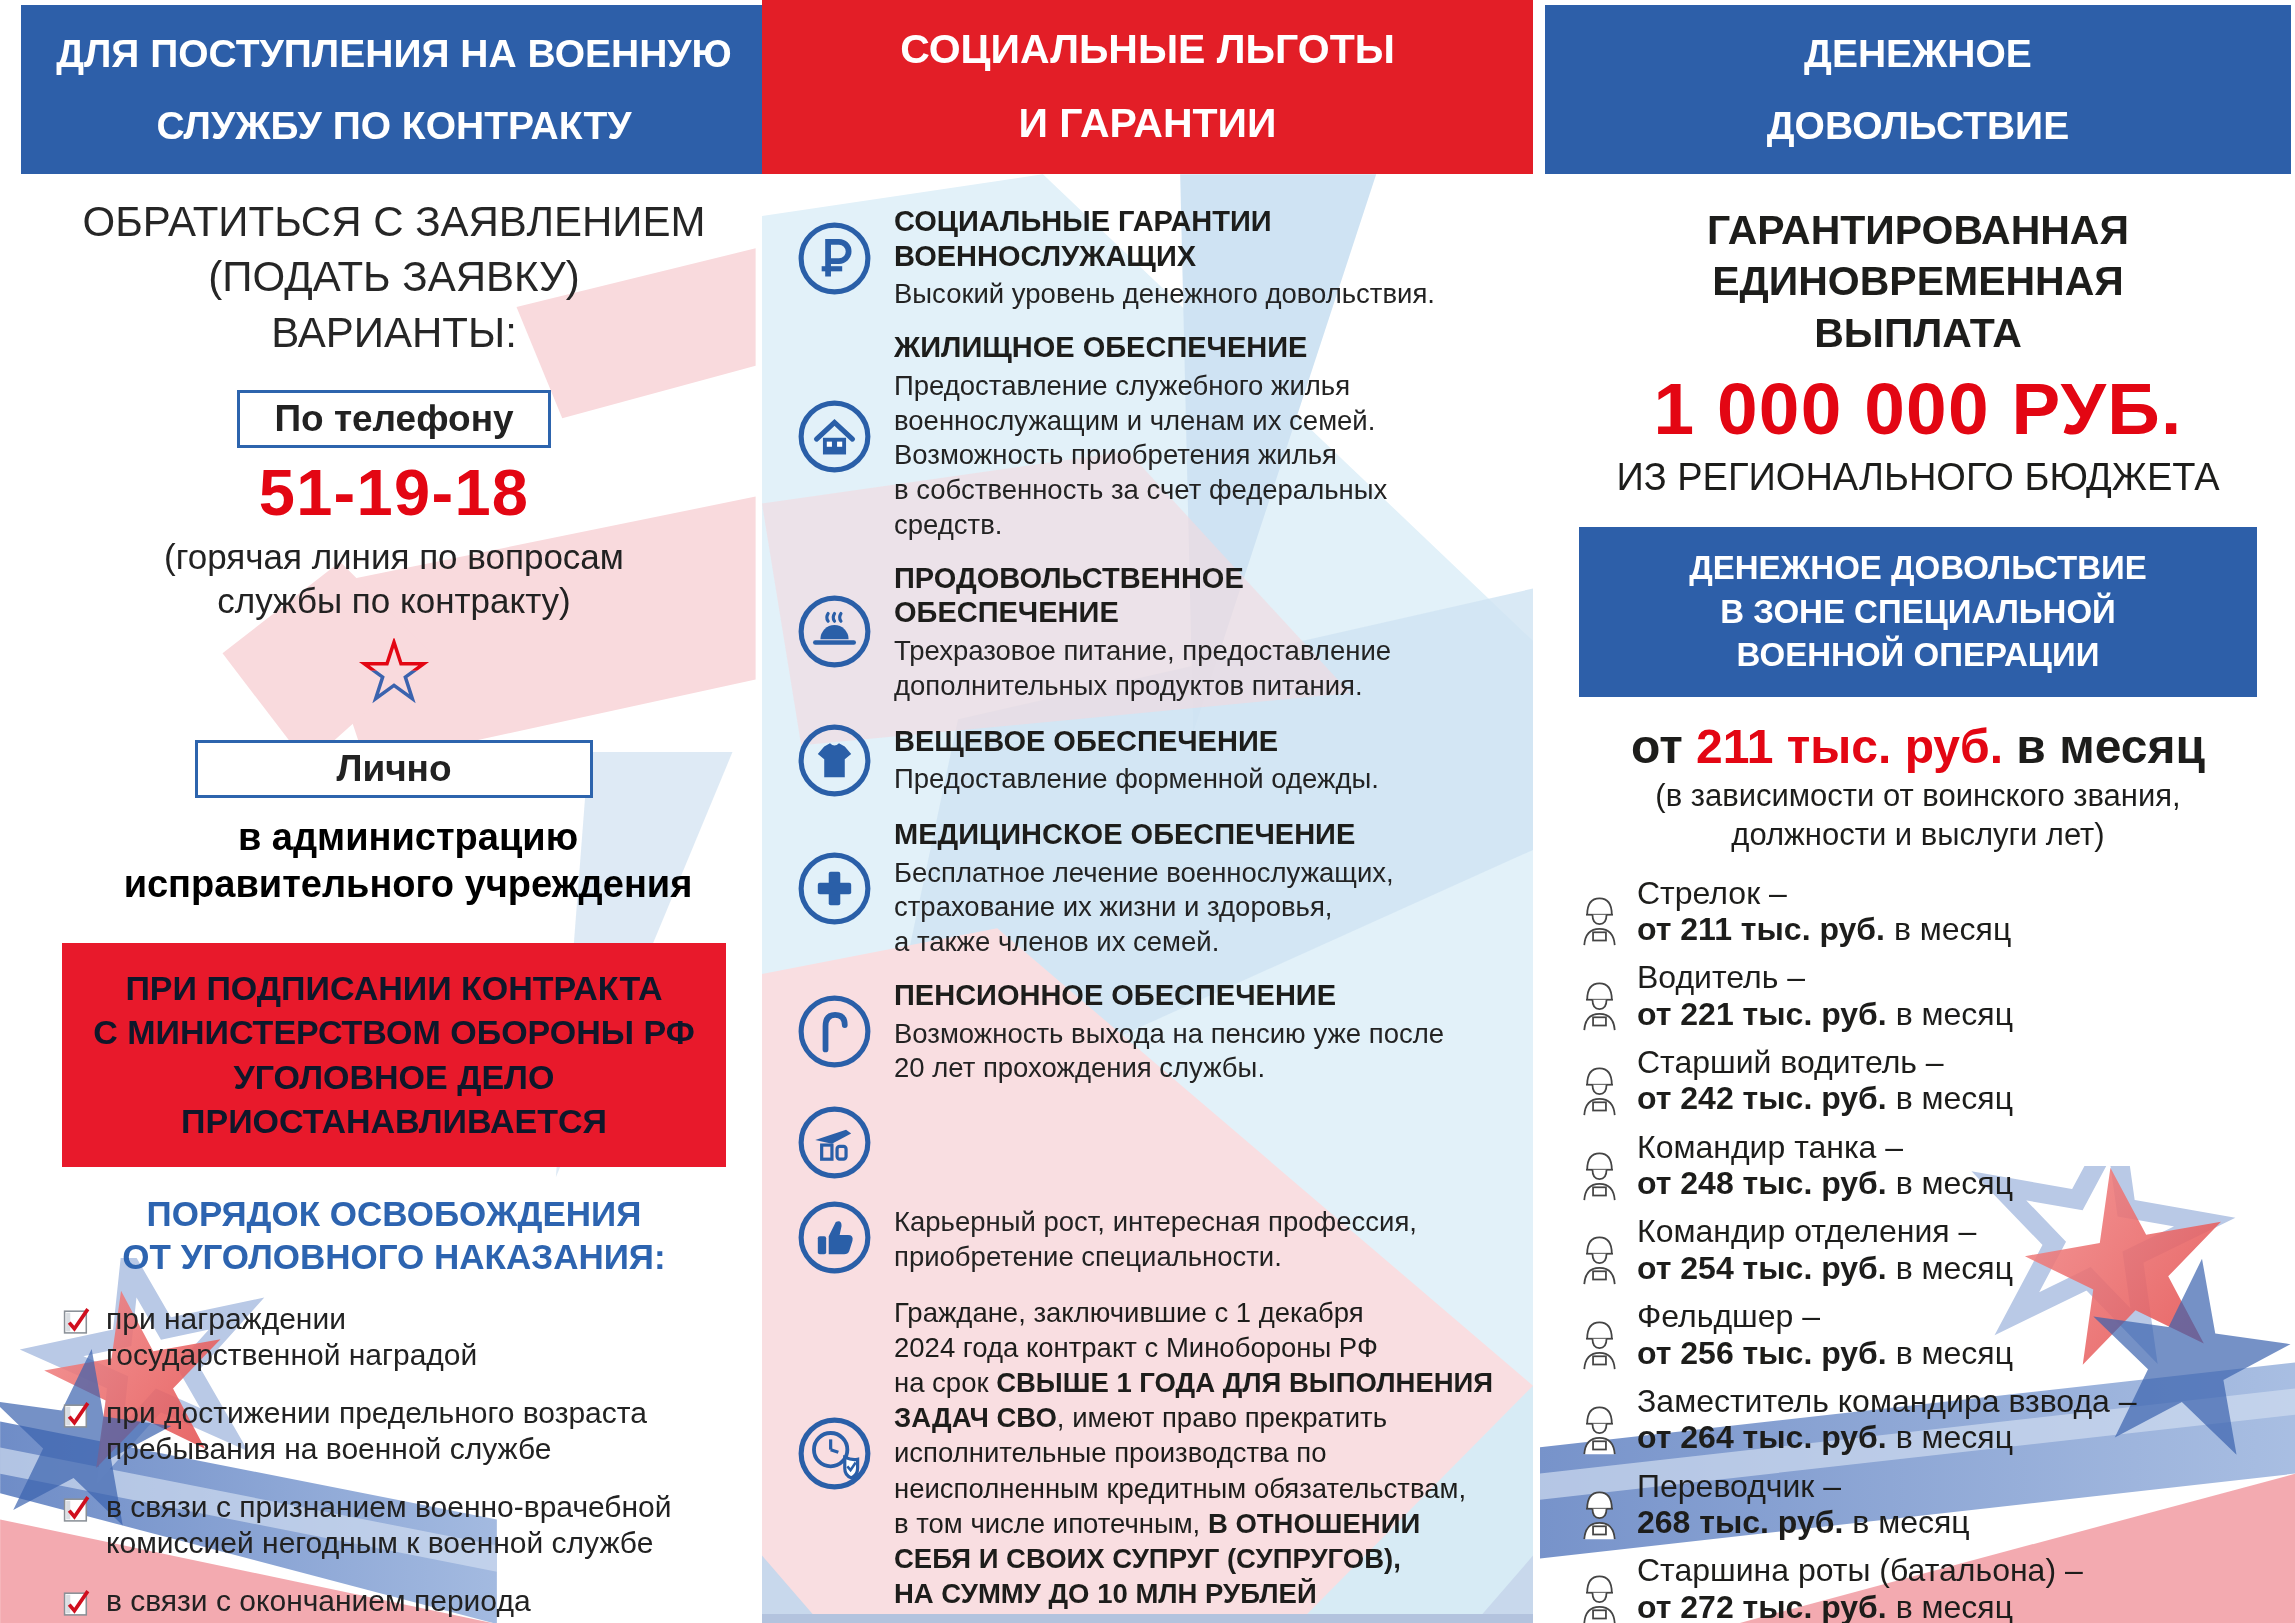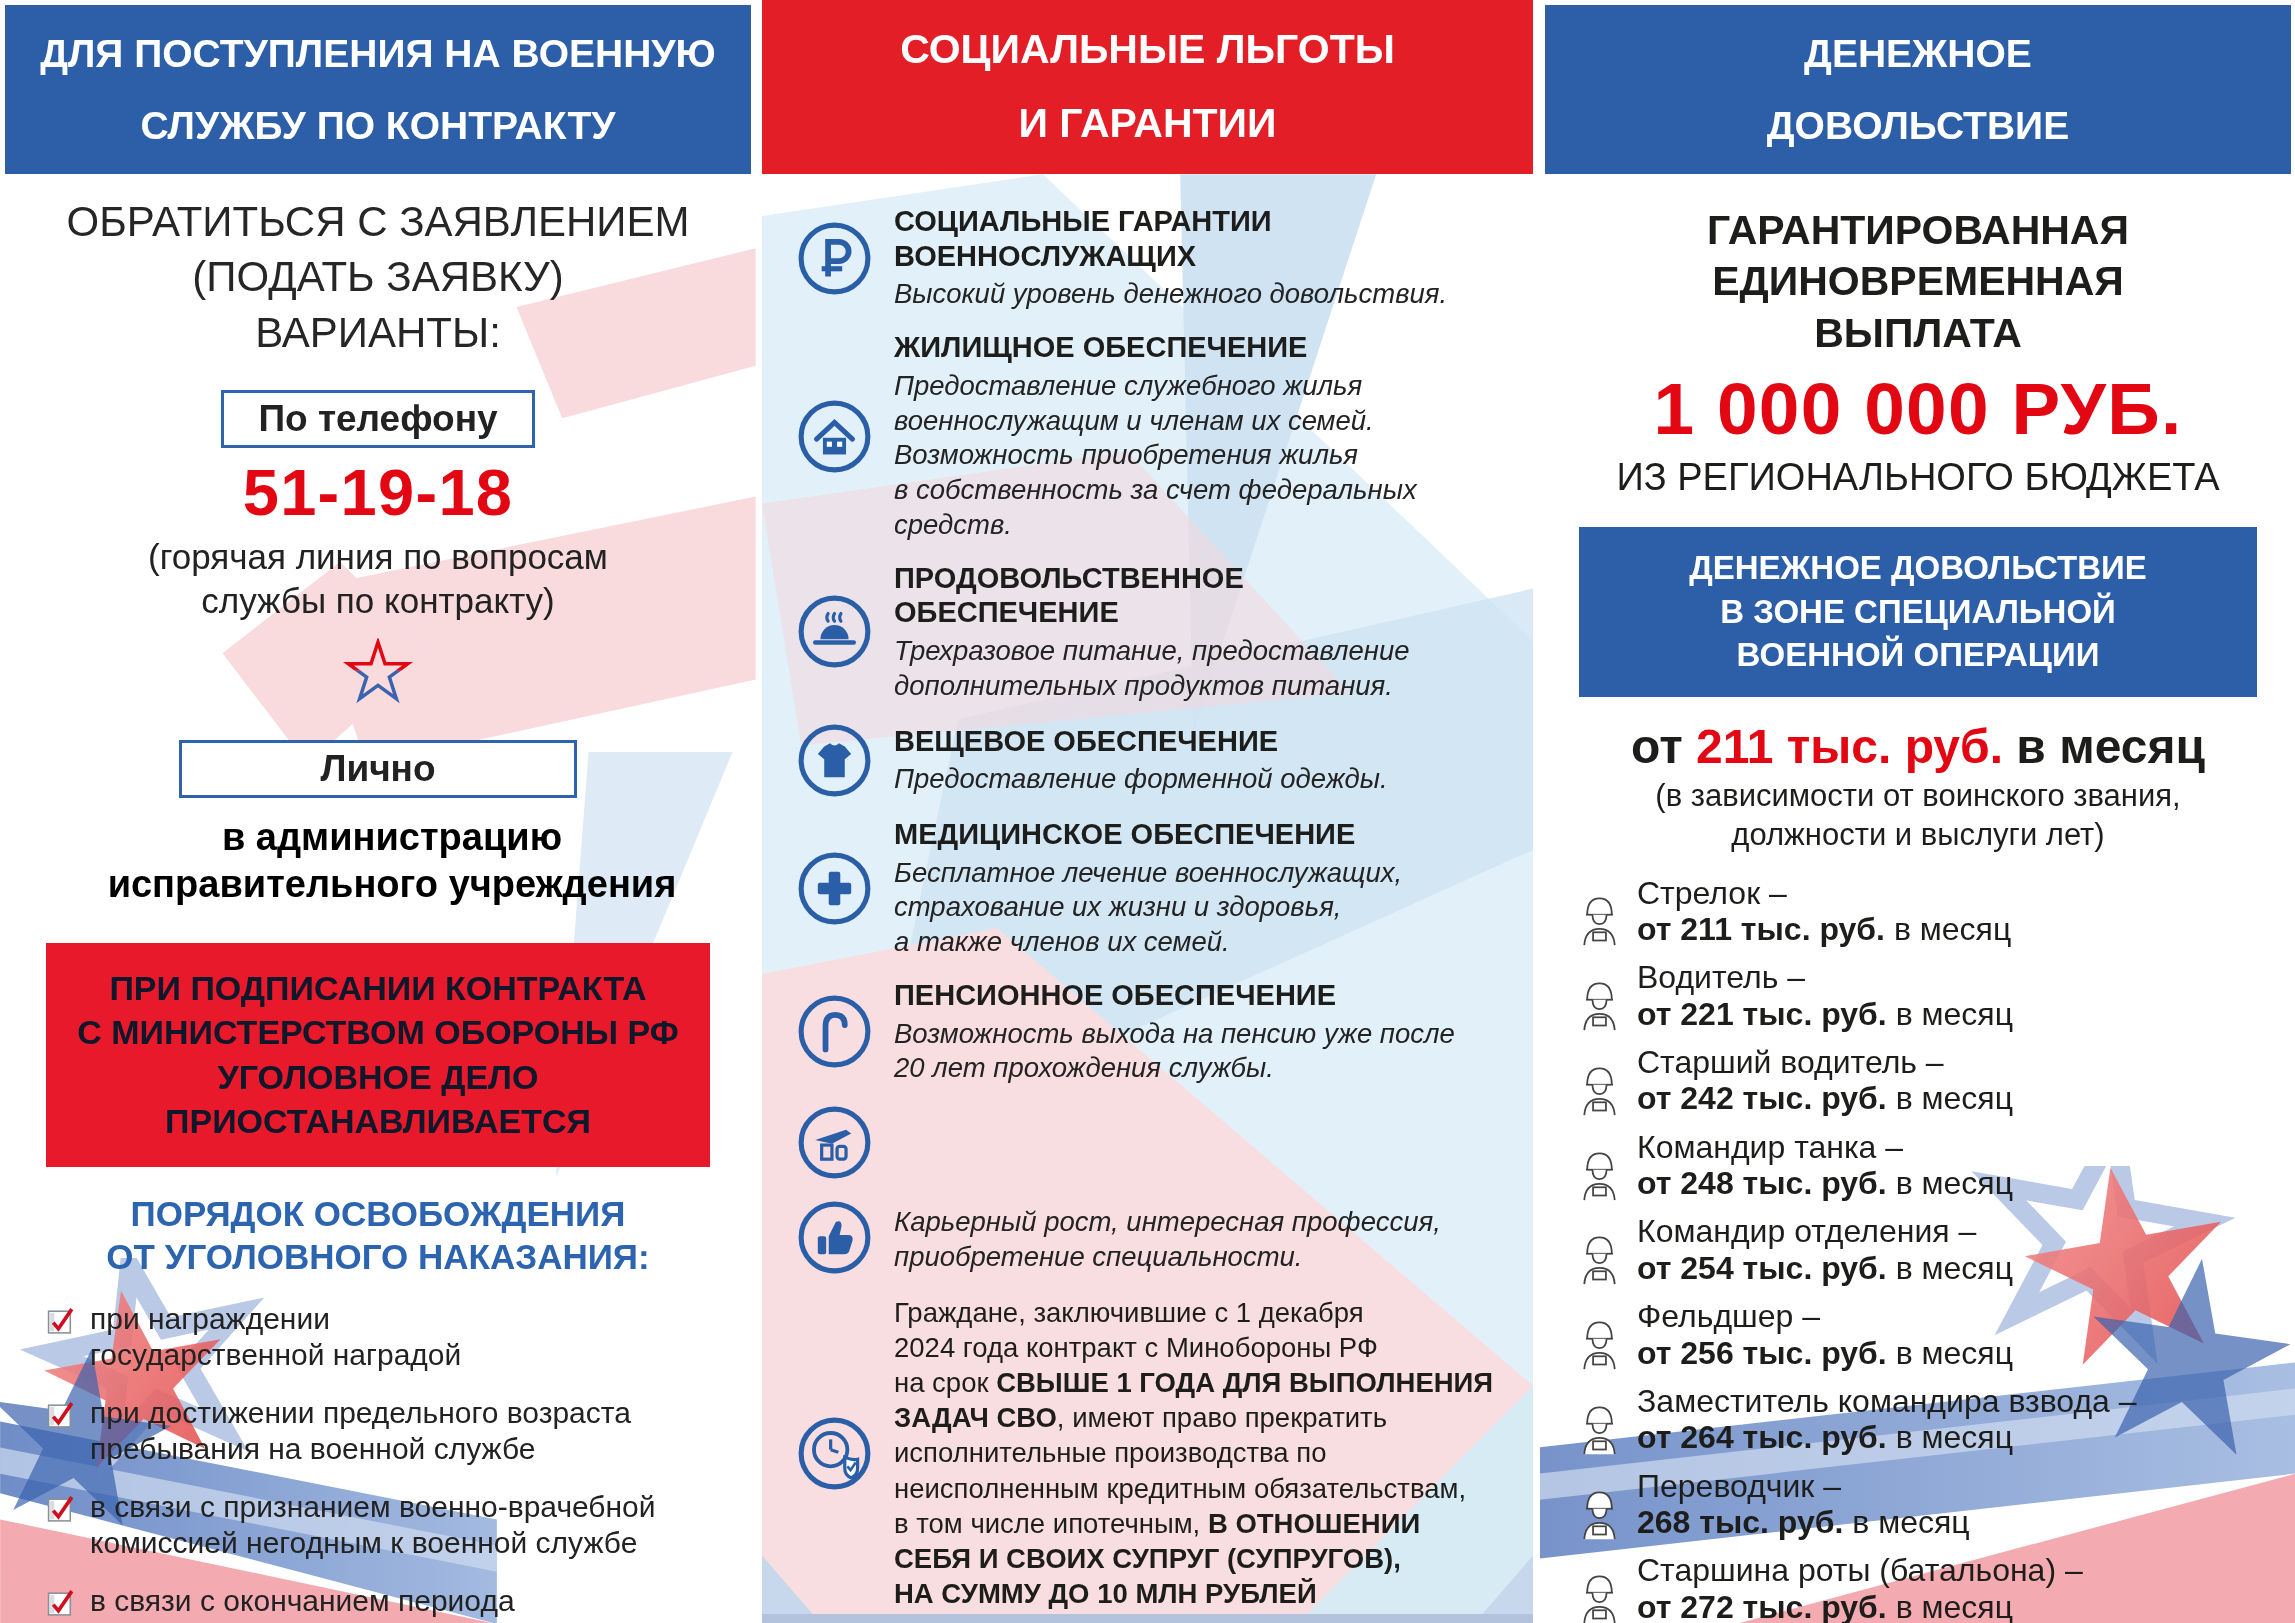--- a/index.html
+++ b/index.html
@@ -1,19 +1,19 @@
 <!DOCTYPE html>
 <html style="font-size:10.5px"><head>
 <meta charset="utf-8">
 <style>
   html,body{margin:0;padding:0;background:#ffffff;}
   .page{position:relative;width:2295px;height:1624px;background:#ffffff;overflow:hidden;
         font-family:"Liberation Sans","DejaVu Sans",sans-serif;color:#222;}
   .panel{position:absolute;top:0;height:1624px;overflow:hidden;}
-  .panel-left{left:0;width:756px;background:#ffffff;}
+  .panel-left{left:0;width:756px;background:#ffffff;padding-left:16px;}
   .panel-mid{left:762px;width:771px;background:#ffffff;}
   .panel-right{left:1540px;width:756px;background:#ffffff;}
   .deco{position:absolute;pointer-events:none;}
   .content{position:relative;z-index:2;}
   .pre{white-space:pre-line;}
   
   .hdr{display:flex;flex-direction:column;justify-content:center;align-items:center;text-align:center;
        font-weight:bold;color:#fff;}
   .hdr-blue{background:#2d5fa9;margin:5.2px 5.2px 0 5.2px;height:169px;font-size:39px;line-height:1.85;}
   .hdr-red{background:#e31e27;height:174px;font-size:41px;line-height:1.8;}
@@ -33,21 +33,21 @@
   .checklist{margin-top:22px;width:100%;display:flex;flex-direction:column;gap:22px;text-align:left;}
   .chk-row{display:flex;gap:13px;align-items:flex-start;}
   .chk-row svg{flex:none;margin-top:3.9px;}
   .chk-text{font-size:30px;line-height:1.2;color:#222;}
   
   .mbody{padding:30px 34px 0 34px;display:flex;flex-direction:column;}
   .ben-row{display:flex;gap:21px;align-items:center;margin-bottom:18.3px;}
   .ben-row svg{flex:none;}
   .ben-title{font-size:29px;font-weight:bold;line-height:1.2;color:#1d1d1b;}
   .ben-title:empty{display:none;}
-  .ben-body{font-size:27.5px;line-height:1.26;color:#232323;margin-top:3.9px;font-style:italic;}
+  .ben-body{font-size:27.5px;line-height:1.26;color:#232323;margin-top:3.9px;}
   .footnote{font-size:27.5px;line-height:1.28;color:#1d1d1b;}
   .footnote .b{font-weight:bold;}
   .mid-strip{position:absolute;left:0;bottom:0;width:100%;height:10.5px;background:#b3c3de;z-index:3;}
   
   .rbody{display:flex;flex-direction:column;align-items:center;text-align:center;padding:0 39px;}
   .pay-hd{margin-top:31px;font-size:41px;font-weight:bold;line-height:1.25;color:#1d1d1b;}
   .pay-amount{margin-top:7.8px;font-size:73px;font-weight:bold;color:#e30613;letter-spacing:1.3px;}
   .pay-src{margin-top:6.5px;font-size:38px;color:#1d1d1b;}
   .svo-box{margin-top:27.5px;background:#2d5fa9;color:#fff;font-weight:bold;font-size:33px;
            line-height:1.32;padding:19.6px 6.5px;width:100%;box-sizing:border-box;}

